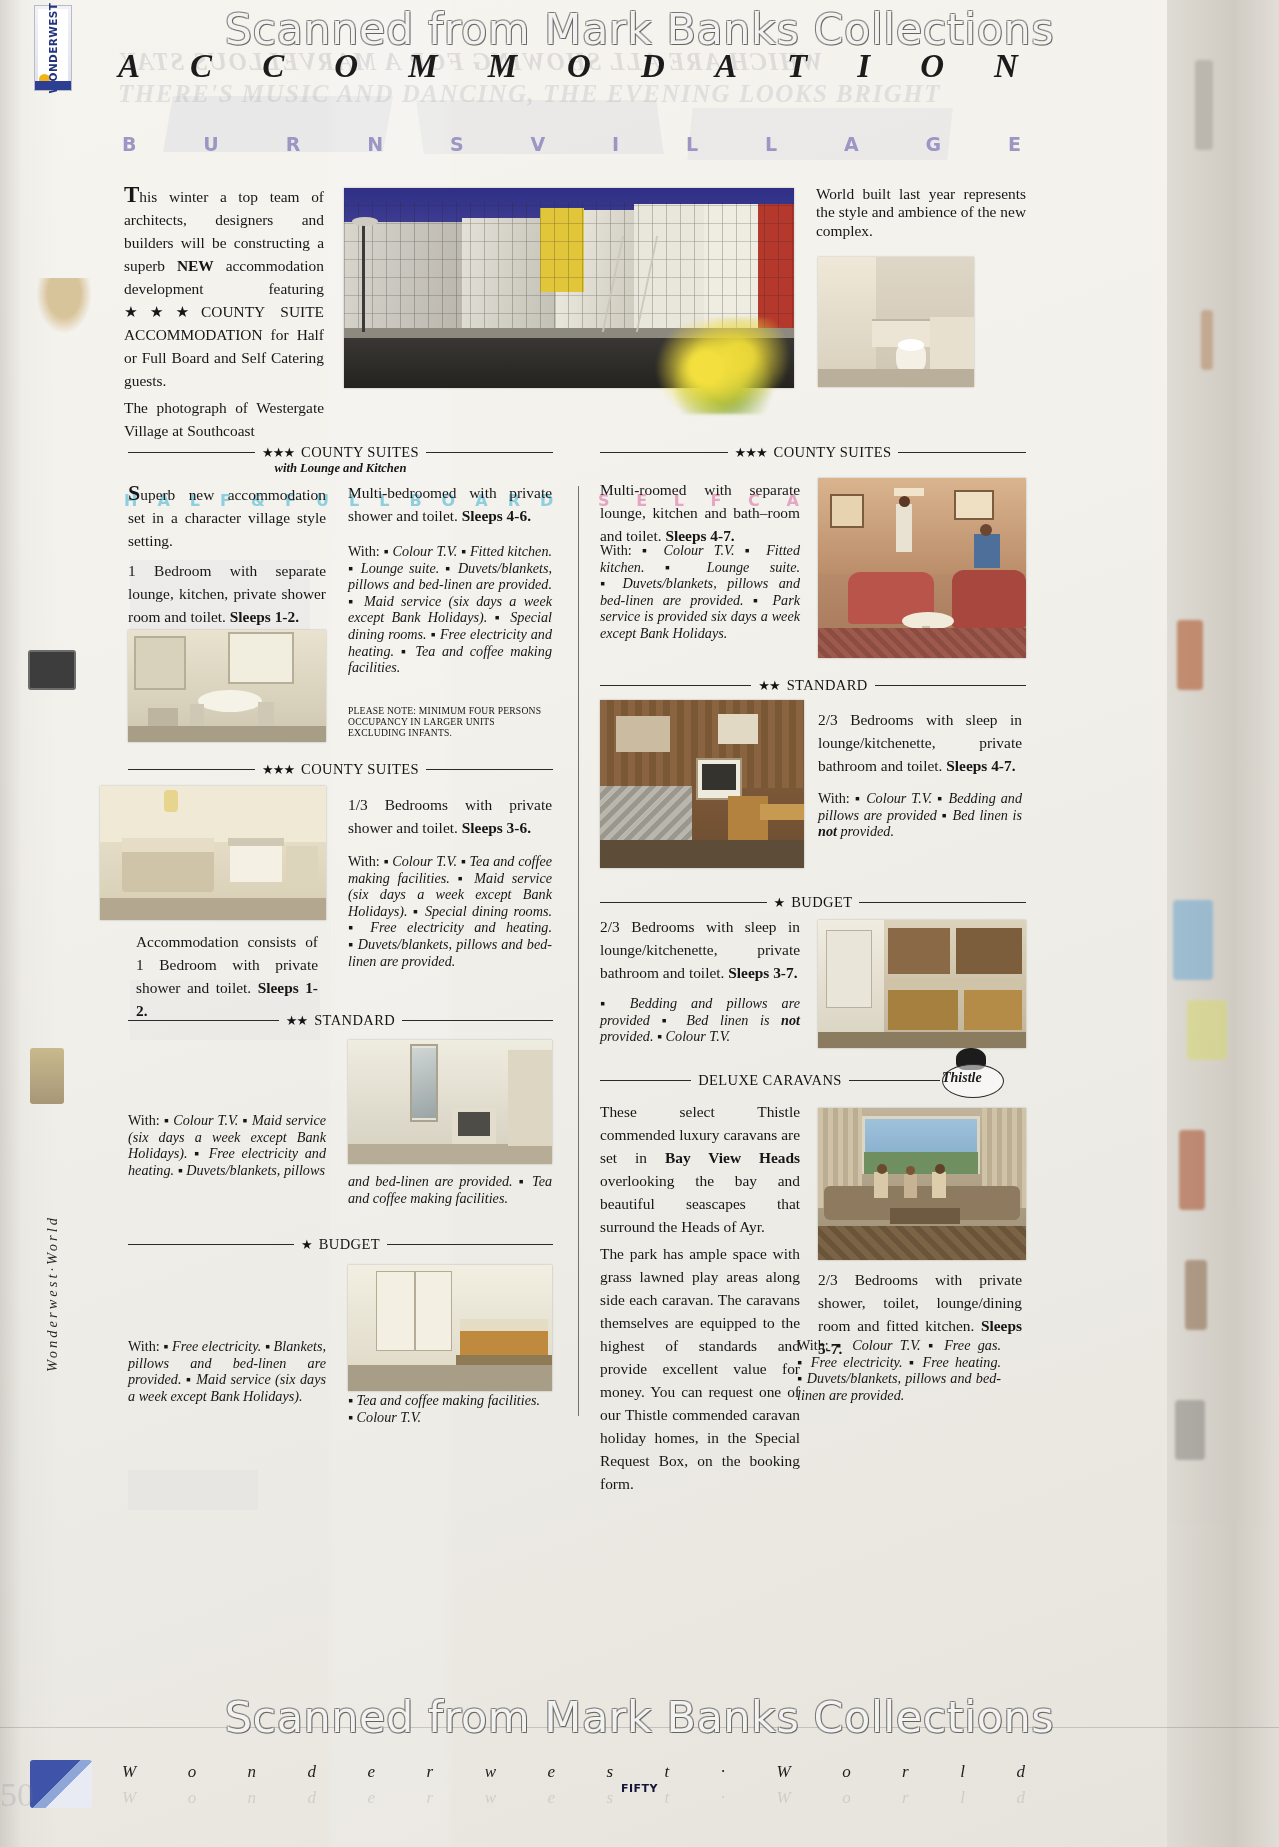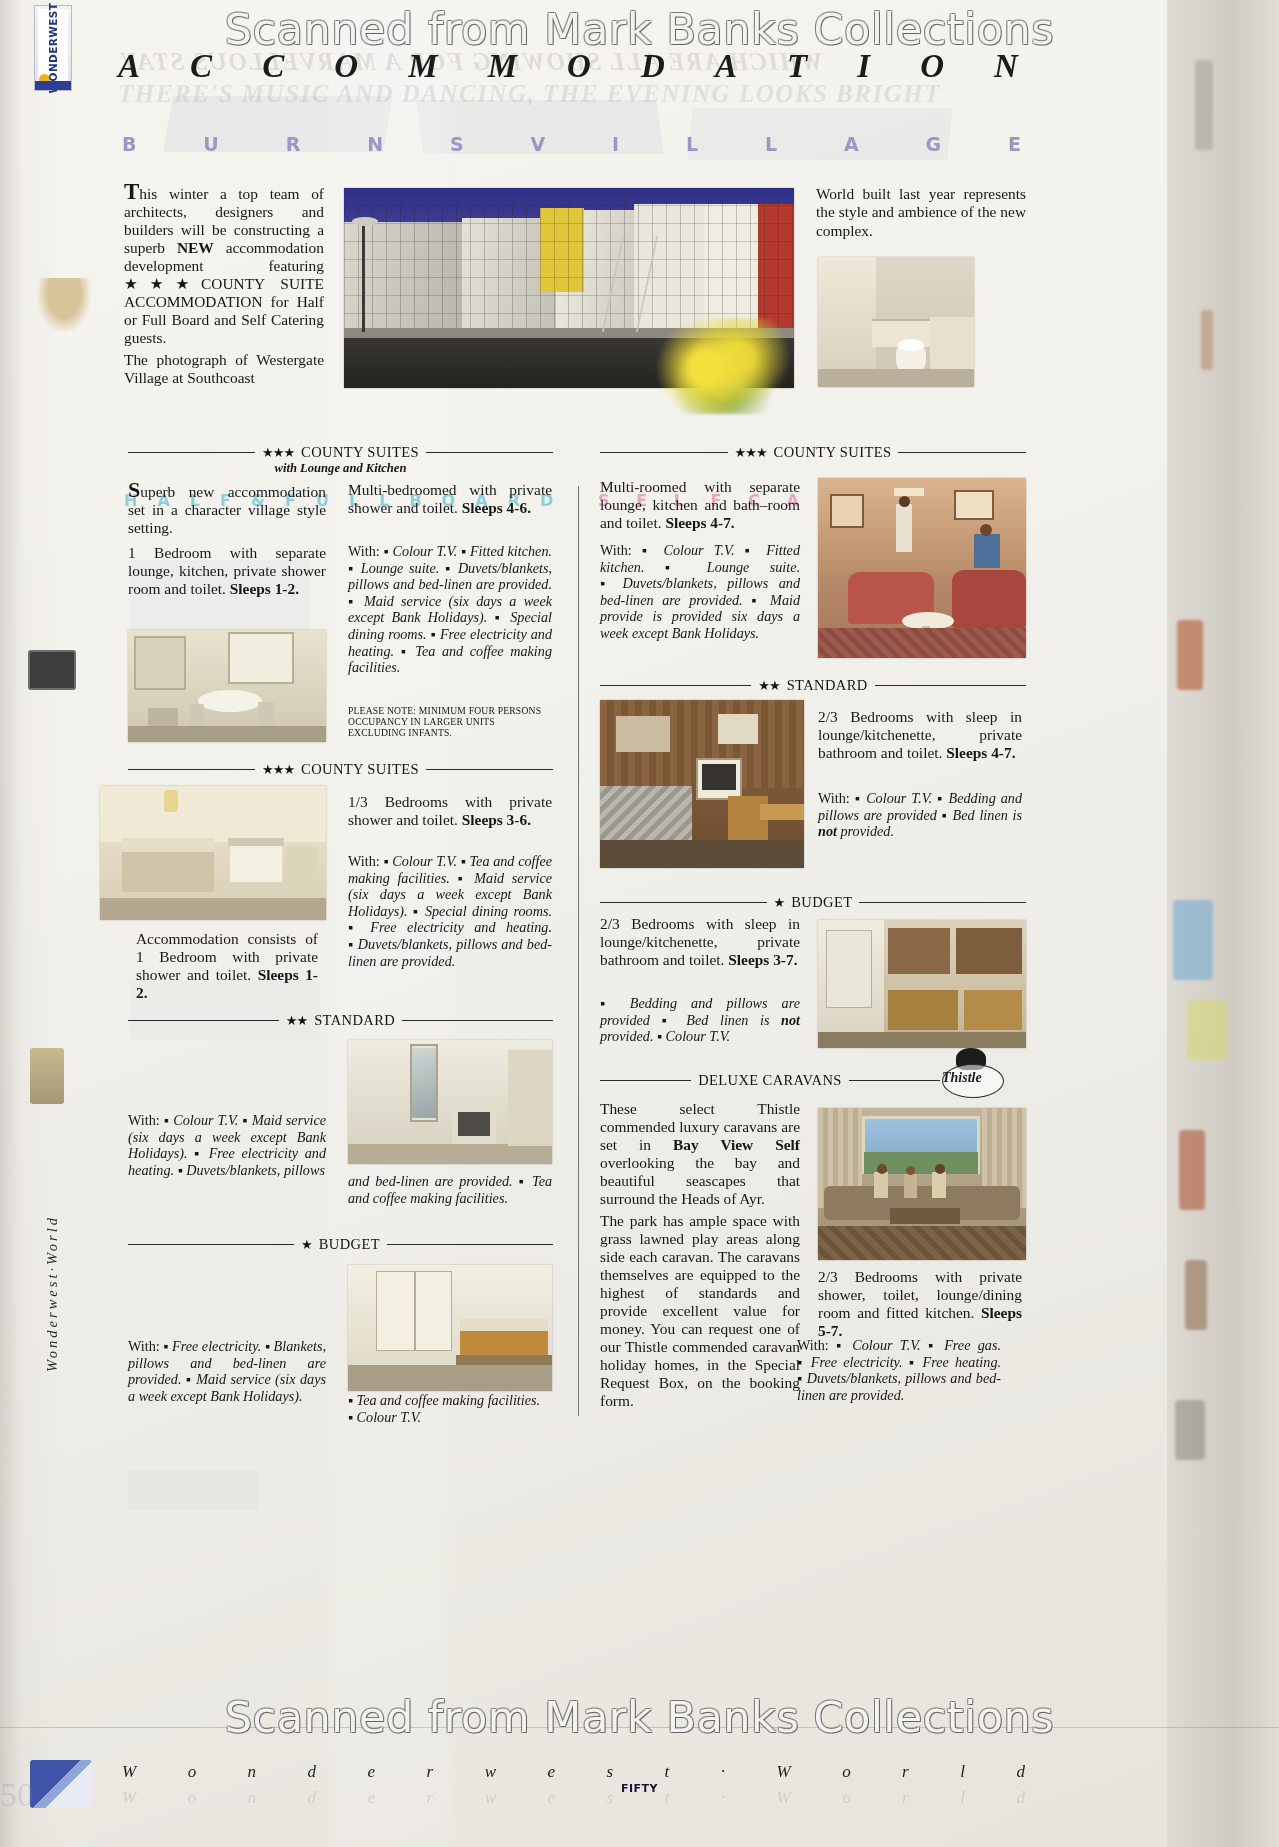--- a/index.html
+++ b/index.html
@@ -72,21 +72,21 @@
     font-family:"DejaVu Sans", sans-serif;
     font-weight:bold; font-size:19px; letter-spacing:1px;
     color:#9b96c4;
     display:flex; justify-content:space-between;
   }
   .faint-shape { position:absolute; background:rgba(205,208,220,.55); }
 
   
   .col-text { font-family:"Liberation Serif", serif; color:#161616; }
   .body {
-    font-size:15.4px; line-height:18px; text-align:justify;
+    font-size:15.4px; line-height:23px; text-align:justify;
     -webkit-hyphens:auto; hyphens:auto;
   }
   .ital { font-style:italic; font-size:14.2px; line-height:16.6px; }
   b, .bold { font-weight:bold; }
 
   
   #intro-left  { position:absolute; top:183px; left:124px; width:200px; }
   #intro-right { position:absolute; top:185px; left:816px; width:210px;
                  font-size:15.4px; line-height:18.4px; text-align:justify; }
 
@@ -502,21 +502,21 @@
   <div class="col-text body" style="position:absolute;top:478px;left:600px;width:200px;">
     <p style="margin:0;"><span>Multi-roomed with separate lounge, kitchen and bath–room and toilet.</span> <b>Sleeps 4-7.</b></p>
   </div>
 
   <div class="col-text ital" style="position:absolute;top:542px;left:600px;width:200px;text-align:justify;">
     <span style="font-style:normal;">With:</span>
     <span class="sq-b">Colour T.V.</span>
     <span class="sq-b">Fitted kitchen.</span>
     <span class="sq-b">Lounge suite.</span>
     <span class="sq-b">Duvets/blankets, pillows and bed-linen are provided.</span>
-    <span class="sq-b">Maid provide is provided six days a week except Bank Holidays.</span>
+    <span class="sq-b">Park service is provided six days a week except Bank Holidays.</span>
   </div>
 
   <div class="photo" style="top:478px;left:818px;width:208px;height:180px;">
     <div class="sky" style="background:linear-gradient(#c9a07c,#a6775a);"></div>
     <div class="ph-el" style="left:0;top:0;width:208px;height:96px;background:linear-gradient(#d9b48f,#bb8e6a);"></div>
     <div class="ph-el" style="left:12px;top:16px;width:34px;height:34px;background:#e8d3b1;border:2px solid #7d5b3f;"></div>
     <div class="ph-el" style="left:136px;top:12px;width:40px;height:30px;background:#efe0c3;border:2px solid #7d5b3f;"></div>
     <div class="ph-el" style="left:76px;top:10px;width:30px;height:8px;background:#f0e4cb;"></div>
 
     <div class="ph-el" style="left:78px;top:26px;width:16px;height:48px;background:#e9e2d2;"></div>
@@ -603,21 +603,21 @@
     <span class="line"></span>
   </div>
 
   <div id="thistle">
     <div class="blob"></div>
     <div class="oval"></div>
     <div class="name">Thistle</div>
   </div>
 
   <div class="col-text body" style="position:absolute;top:1100px;left:600px;width:200px;">
-    <p style="margin:0;"><span>These select Thistle commended luxury caravans are set in </span><b>Bay View Self</b><span> overlooking the bay and beautiful seascapes that surround the Heads of Ayr.</span></p>
+    <p style="margin:0;"><span>These select Thistle commended luxury caravans are set in </span><b>Bay View Heads</b><span> overlooking the bay and beautiful seascapes that surround the Heads of Ayr.</span></p>
     <p style="margin:4px 0 0 0;">The park has ample space with grass lawned play areas along side each caravan. The caravans themselves are equipped to the highest of standards and provide excellent value for money. You can request one of our Thistle commended caravan holiday homes, in the Special Request Box, on the booking form.</p>
   </div>
 
   <div class="photo" style="top:1108px;left:818px;width:208px;height:152px;">
     <div class="sky" style="background:linear-gradient(#c2b49a,#9d8f74);"></div>
     <div class="ph-el" style="left:44px;top:8px;width:118px;height:58px;background:linear-gradient(#9fc2dc,#7fa8c6);border:3px solid #ddd6c4;"></div>
     <div class="ph-el" style="left:46px;top:44px;width:114px;height:22px;background:#6f8f60;"></div>
     <div class="ph-el" style="left:0;top:0;width:44px;height:100px;background:repeating-linear-gradient(90deg,#cfc2a6 0 5px,#bbae92 5px 10px);"></div>
     <div class="ph-el" style="left:164px;top:0;width:44px;height:100px;background:repeating-linear-gradient(90deg,#cfc2a6 0 5px,#bbae92 5px 10px);"></div>
 

